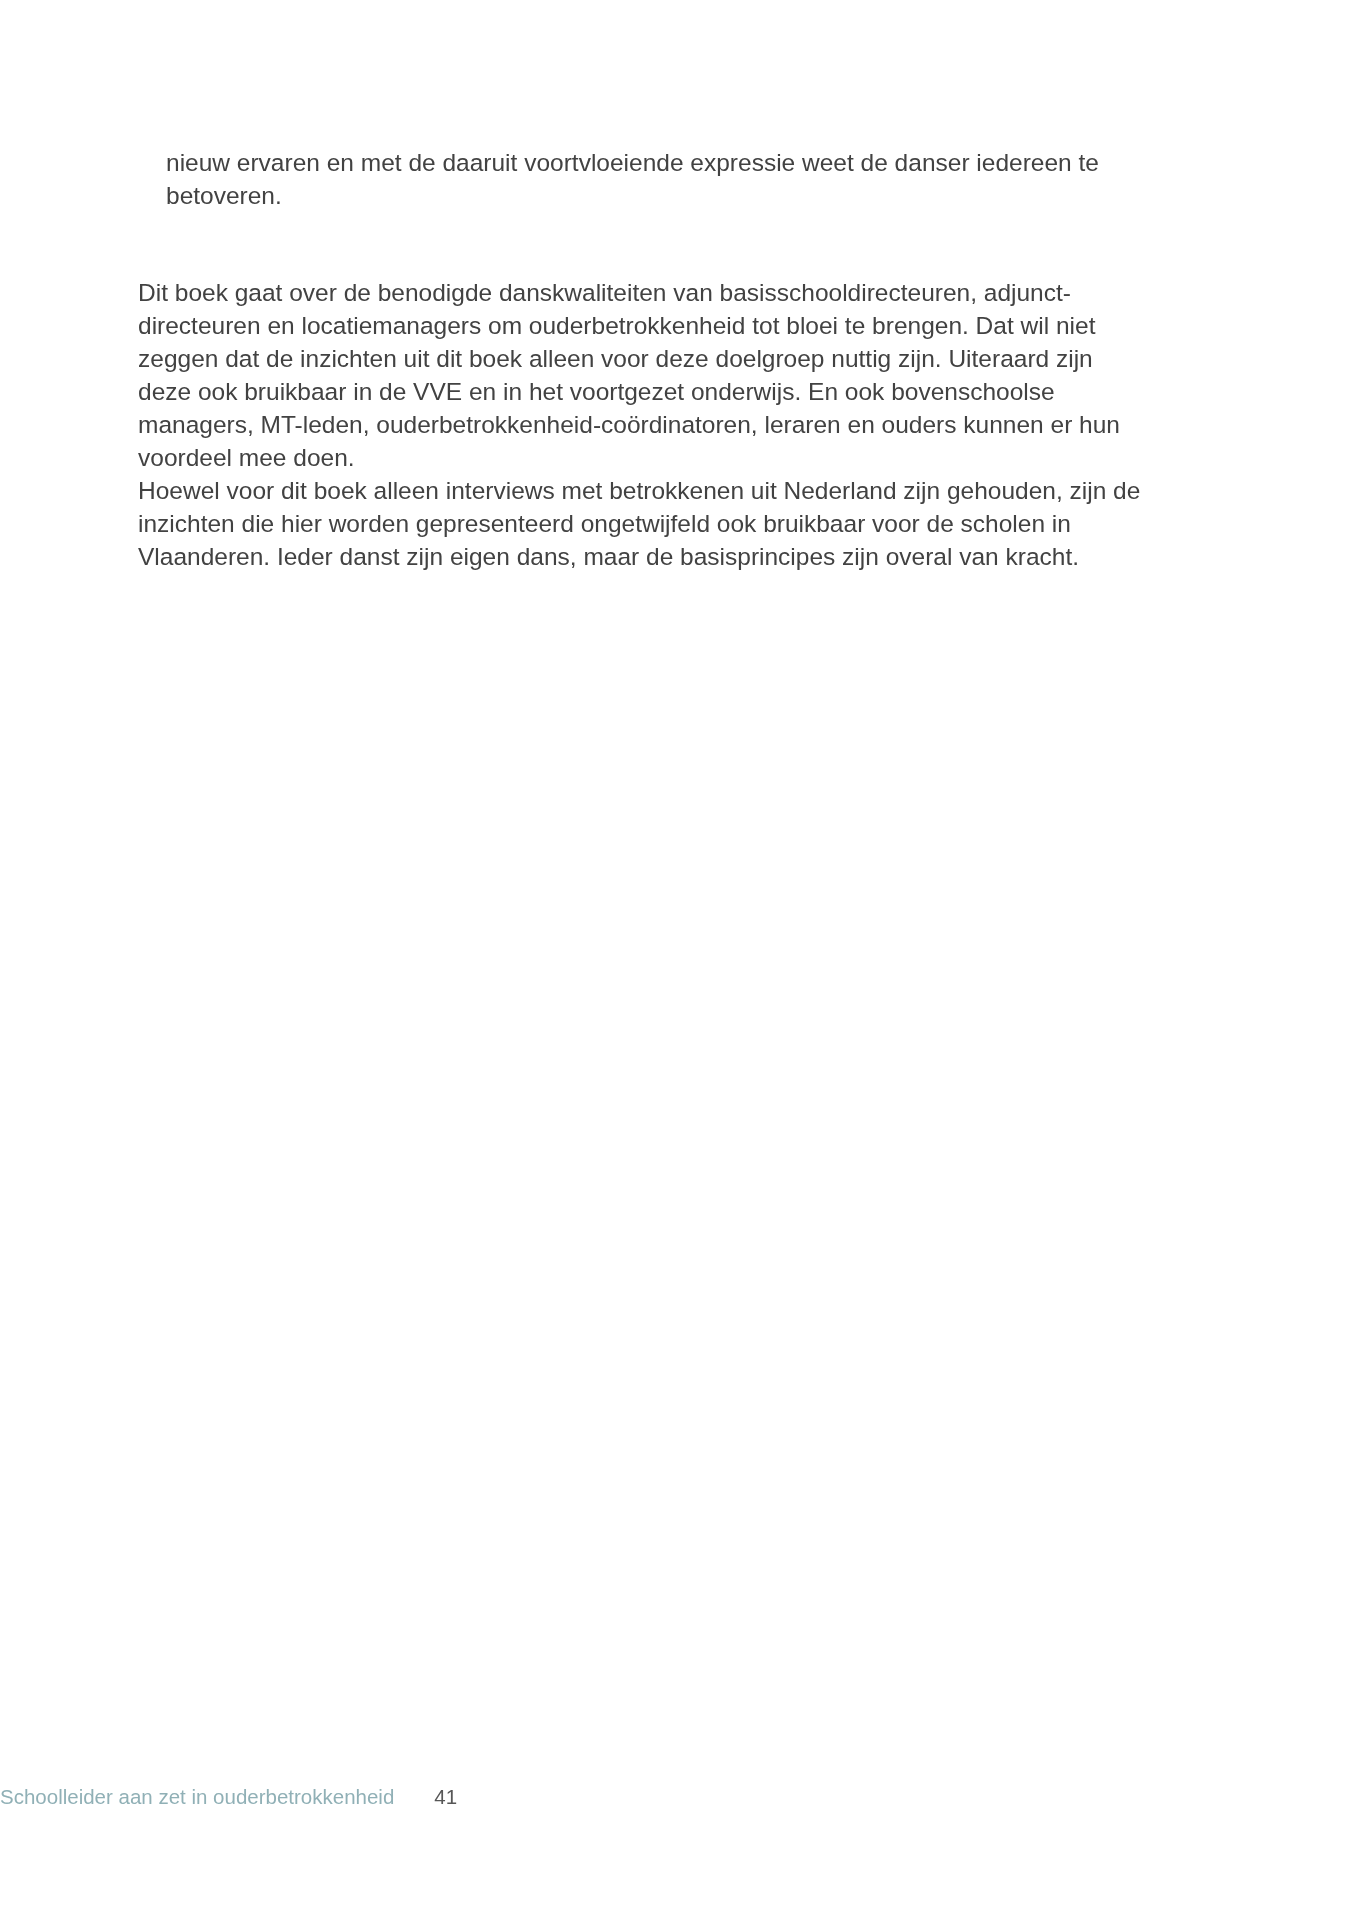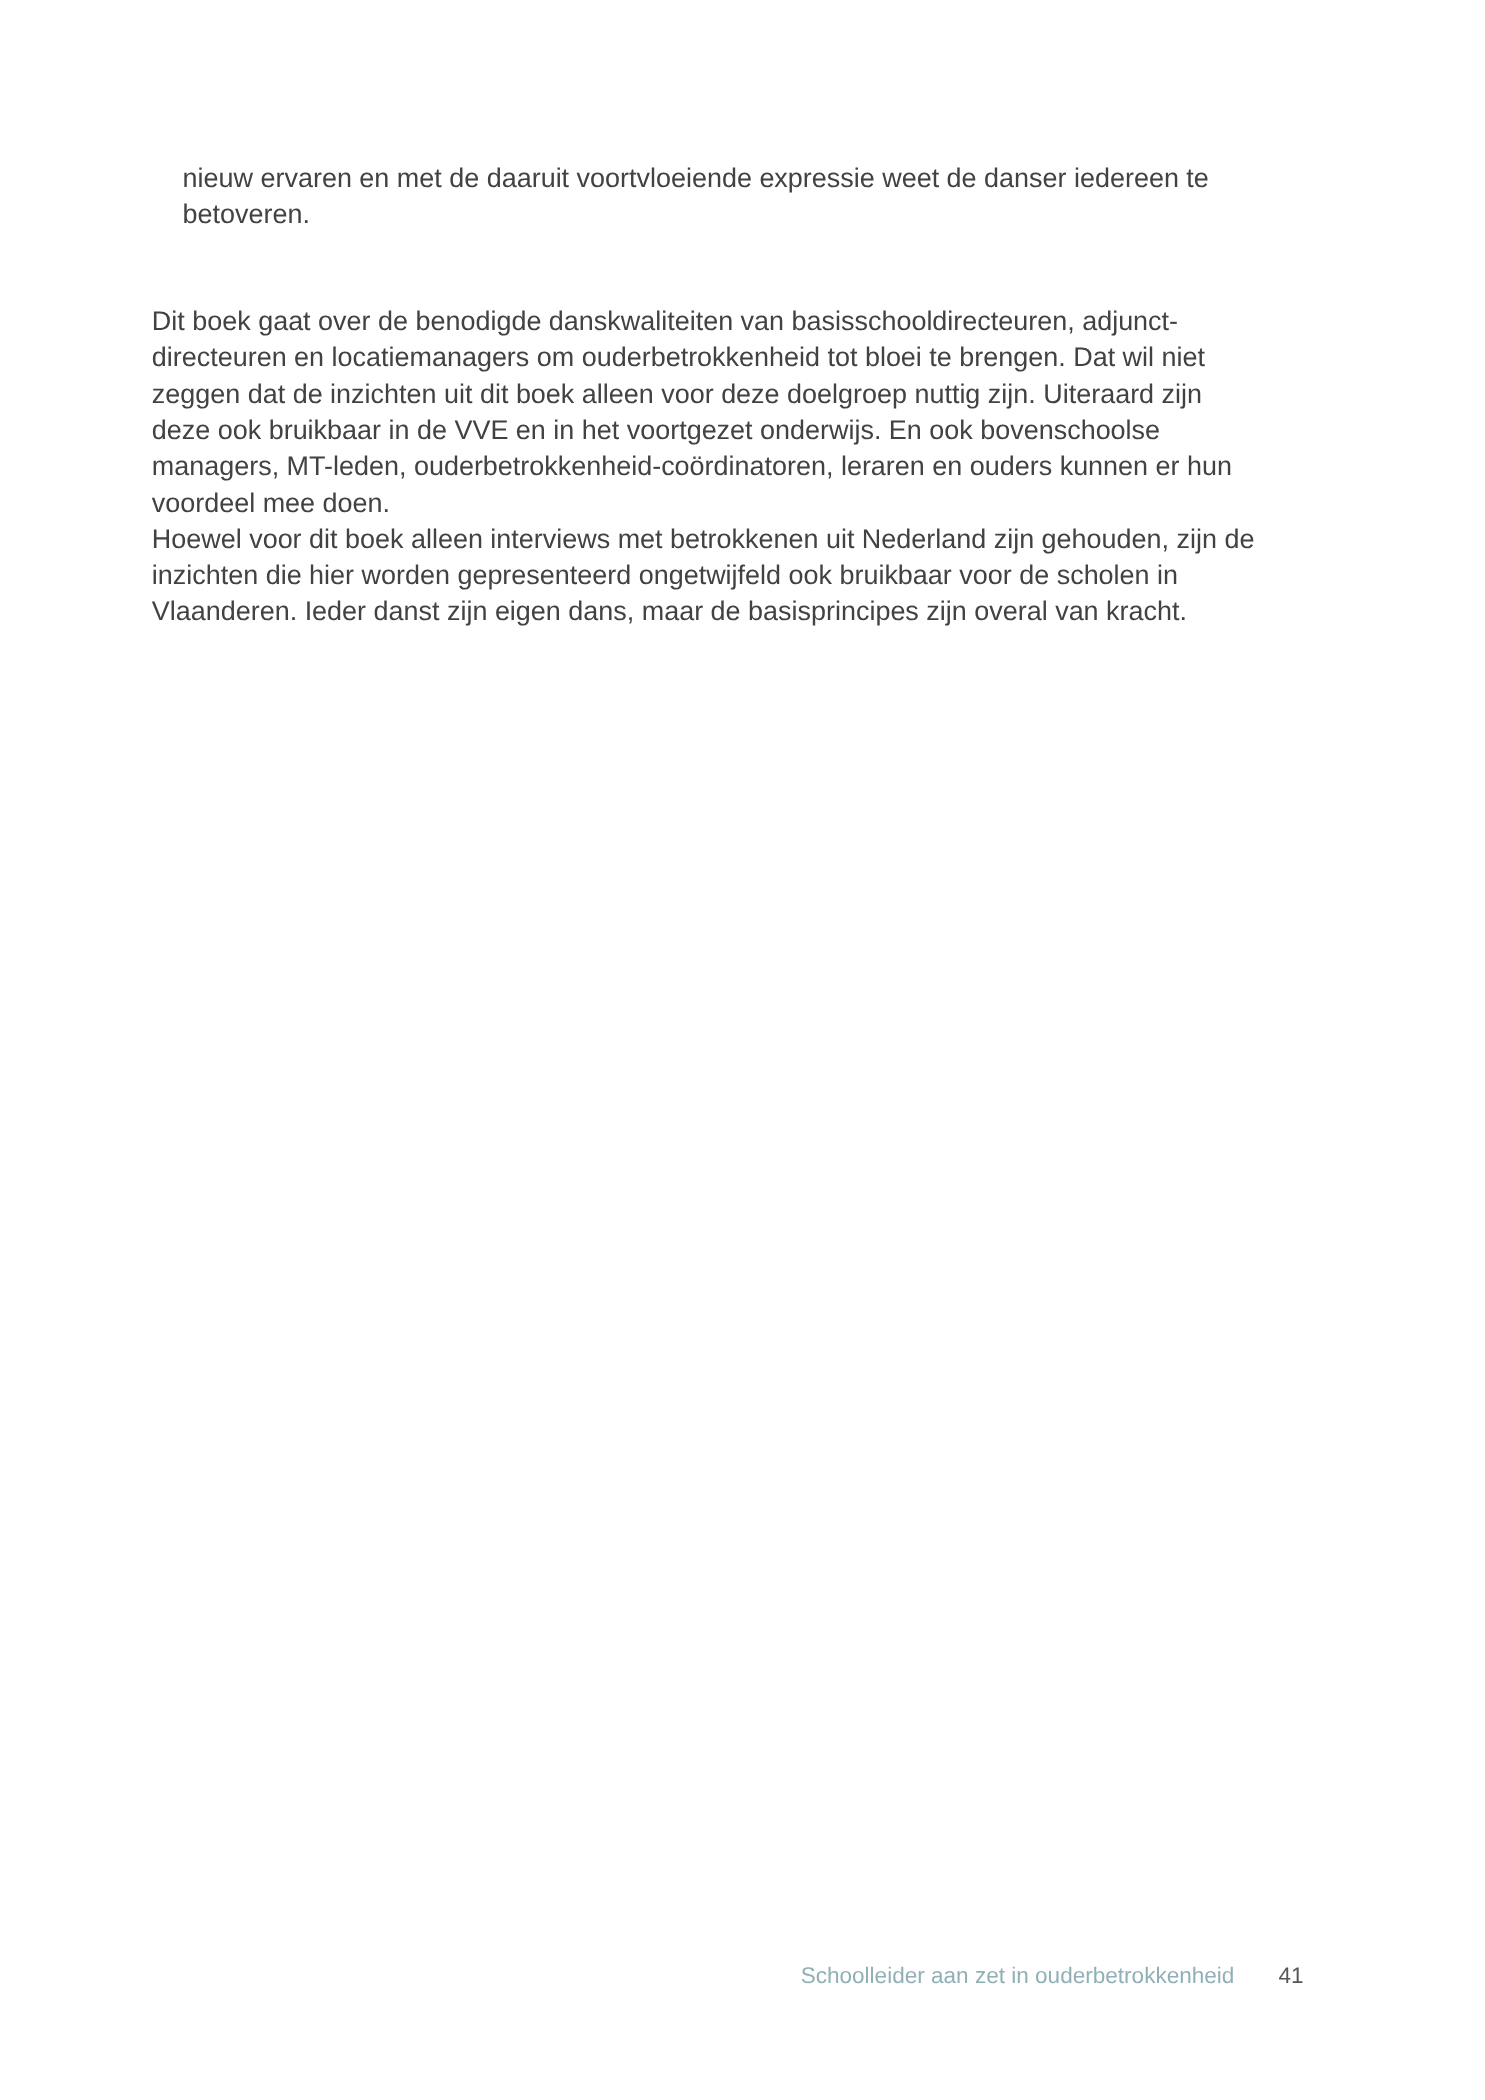--- a/index.html
+++ b/index.html
@@ -32,21 +32,20 @@
   p.quote {
     padding-left: 28px;
     margin-bottom: 64px;
   }
   .footer {
     position: absolute;
     top: 1784px;
     left: 0;
     right: 165px;
     display: flex;
-    justify-content: flex-end;
     align-items: baseline;
     font-size: 20.5px;
     line-height: 26px;
   }
   .footer .book-title {
     color: #90b0b6;
   }
   .footer .page-number {
     color: #575757;
     margin-left: 40px;

